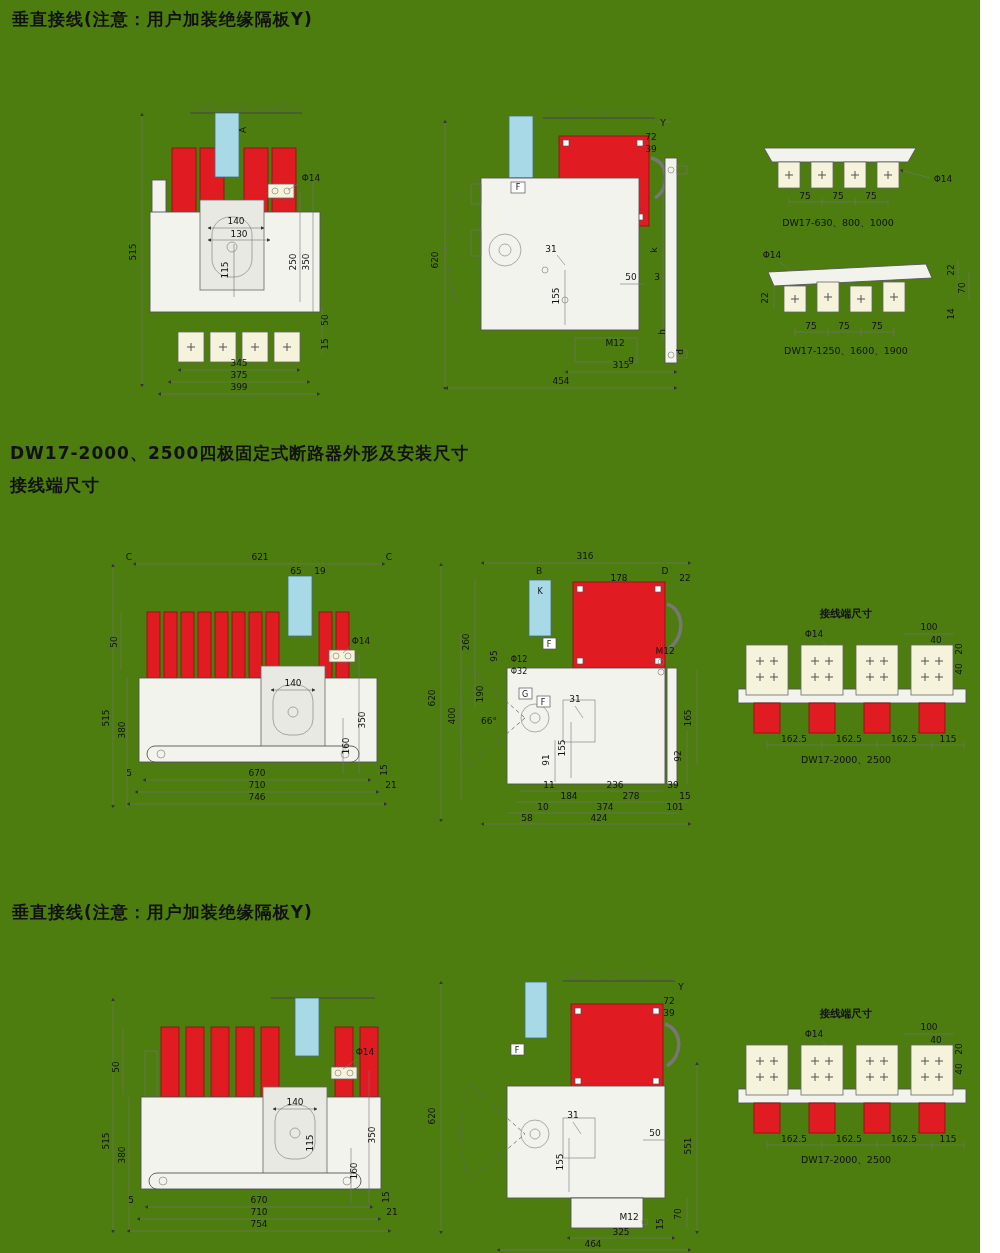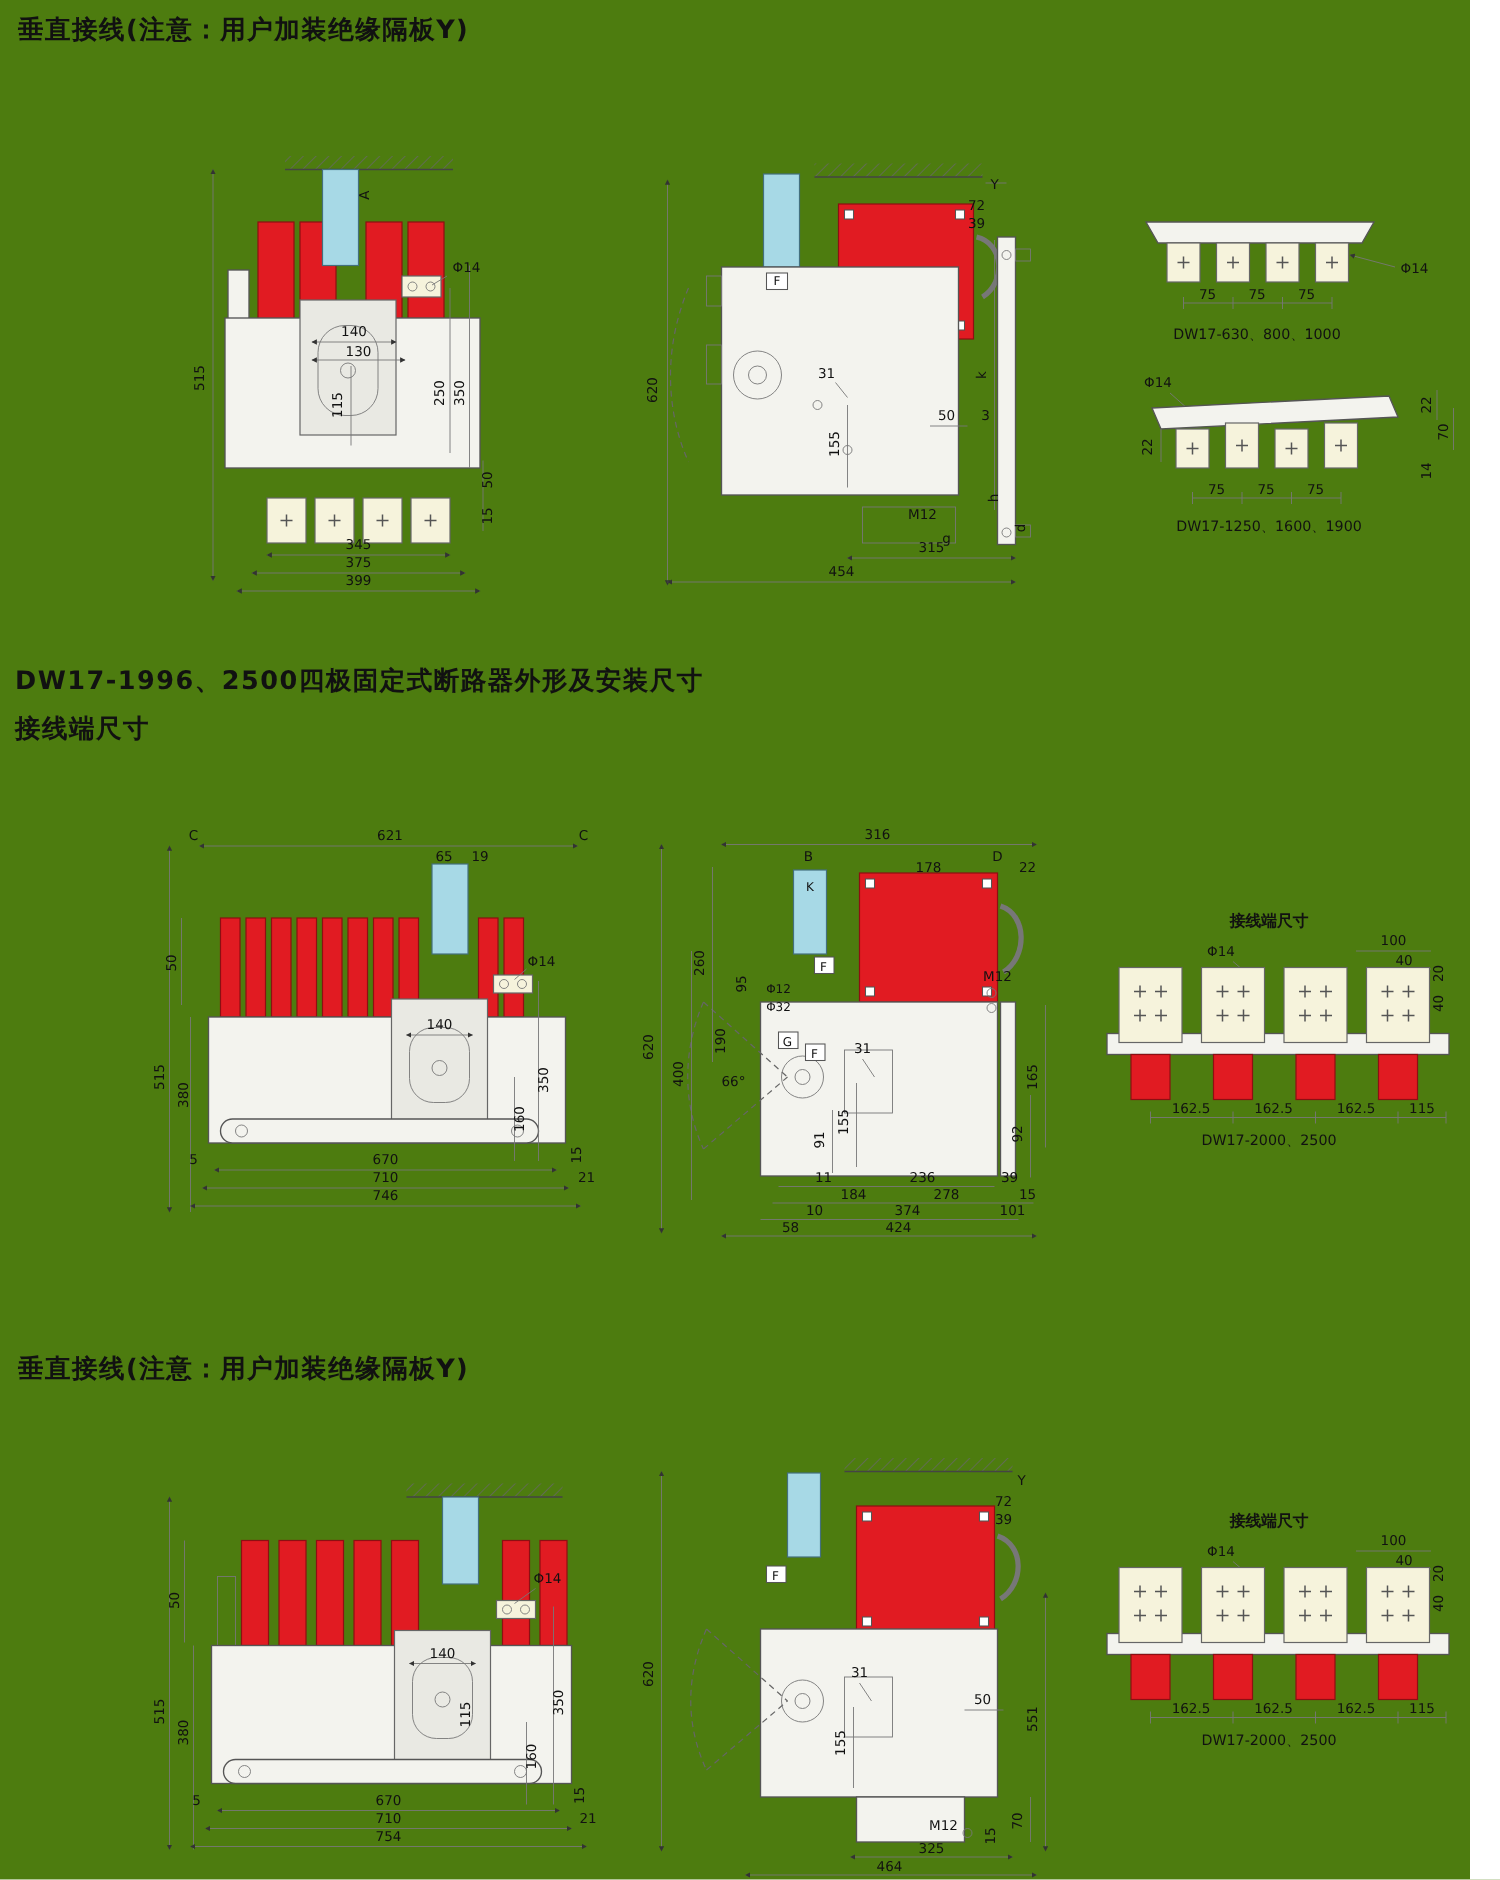--- a/index.html
+++ b/index.html
@@ -40,21 +40,21 @@
       <g id="plus4">
           <use href="#plus1"></use>
           <use href="#plus1" x="14"></use>
           <use href="#plus1" y="16"></use>
           <use href="#plus1" x="14" y="16"></use>
         </g>
     </defs>
   </svg>
 
   <div class="hd" style="left:12px;top:8px">垂直接线(注意：用户加装绝缘隔板Y)</div>
-  <div class="hd" style="left:10px;top:442px">DW17-1996、2500四极固定式断路器外形及安装尺寸</div>
+  <div class="hd" style="left:10px;top:442px">DW17-2000、2500四极固定式断路器外形及安装尺寸</div>
   <div class="hd" style="left:10px;top:474px">接线端尺寸</div>
   <div class="hd" style="left:12px;top:901px">垂直接线(注意：用户加装绝缘隔板Y)</div>
 
   <svg class="draw" style="left:112px;top:92px" width="245" height="310" viewBox="0 0 245 310">
     <g>
       <rect x="78" y="12" width="112" height="9" fill="url(#hatch)"></rect>
       <line x1="78" y1="21" x2="190" y2="21" class="ln"></line>
       <line x1="30" y1="21" x2="30" y2="295" class="tn" marker-start="url(#arr)" marker-end="url(#arr)"></line>
       <rect x="60" y="56" width="24" height="70" class="red"></rect>
       <rect x="88" y="56" width="24" height="70" class="red"></rect>

